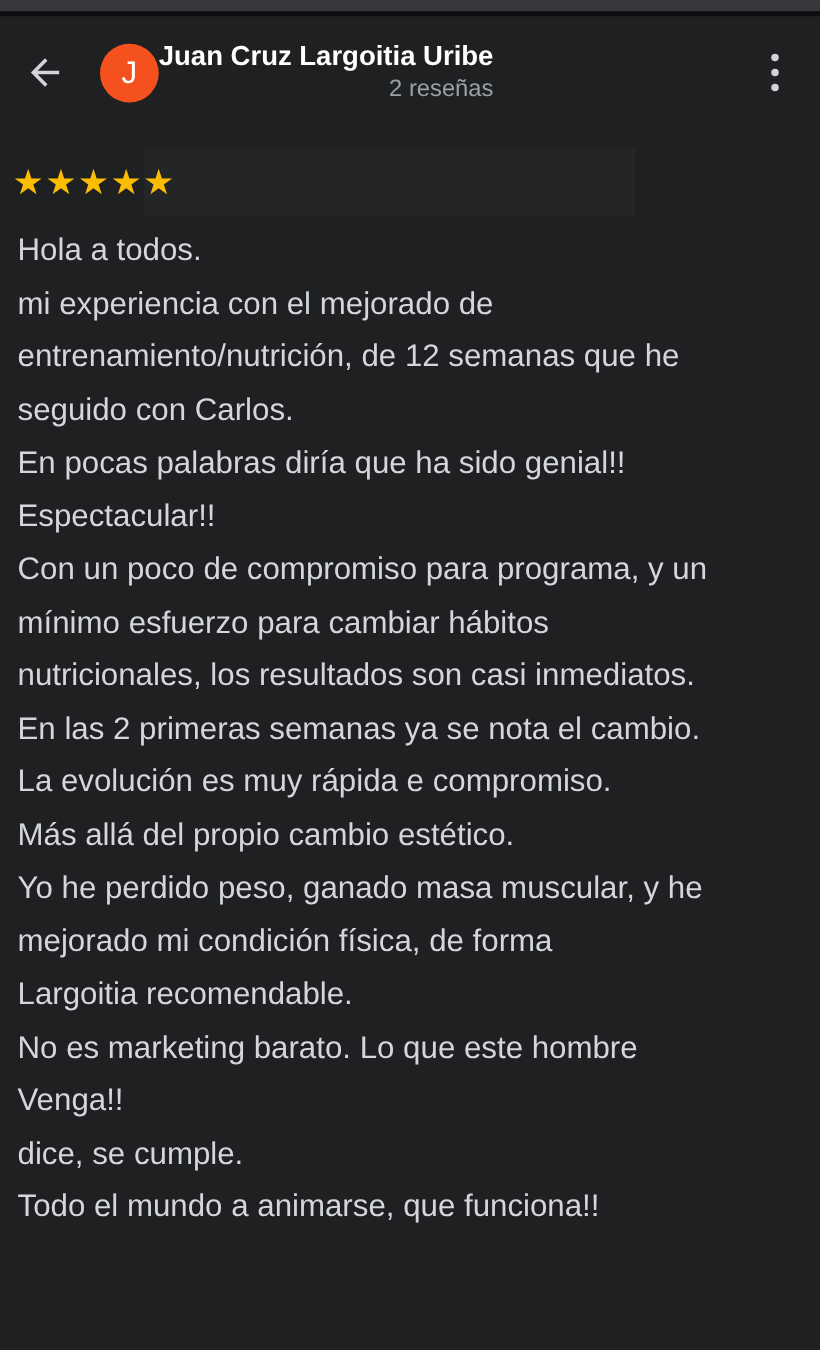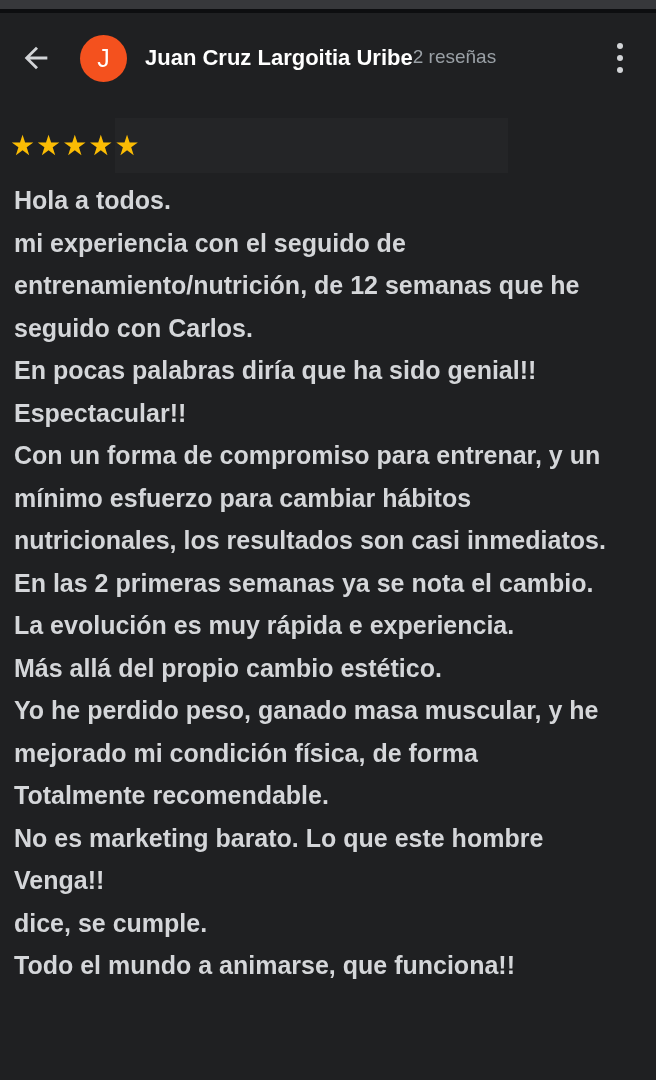--- a/index.html
+++ b/index.html
@@ -37,22 +37,21 @@
   .avatar{
     width:47px;height:47px;border-radius:50%;
     background:var(--avatar);
     display:flex;align-items:center;justify-content:center;
     margin-left:20px;flex:0 0 auto;cursor:pointer;
   }
   .avatar-letter{
     color:#fff;font-size:25px;line-height:1;
   }
   .header-texts{
-    margin-left:18px;
-    display:flex;flex-direction:row;justify-content:center;
+    display:flex;flex-direction:column;justify-content:center;
     min-width:0;
   }
   .reviewer-name{
     color:var(--name-text);
     font-size:22px;font-weight:bold;line-height:28px;
     white-space:nowrap;
   }
   .review-count{
     color:var(--subtitle-text);
     font-size:19px;line-height:26px;text-align:right;
@@ -85,21 +84,20 @@
     color:var(--star);
     font-size:28px;
     letter-spacing:1px;
     line-height:1;
     white-space:nowrap;
     position:relative;
   }
   .review-body{
     margin-top:6px;
     padding:0 14px;
-    font-weight:bold;
   }
   .review-line{
     color:var(--body-text);
     font-size:25px;
     line-height:42.5px;
     white-space:nowrap;
   }
 </style>
 </head>
 <body>
@@ -129,31 +127,31 @@
   </button>
 </div>
 
 <div class="rating-row">
   <div class="rating-highlight"></div>
   <div class="stars"><span>★</span><span>★</span><span>★</span><span>★</span><span>★</span></div>
 </div>
 
 <div class="review-body">
     <div class="review-line">Hola a todos.</div>
-    <div class="review-line">mi experiencia con el seguido de</div>
+    <div class="review-line">mi experiencia con el mejorado de</div>
     <div class="review-line">entrenamiento/nutrición, de 12 semanas que he</div>
     <div class="review-line">seguido con Carlos.</div>
     <div class="review-line">En pocas palabras diría que ha sido genial!!</div>
     <div class="review-line">Espectacular!!</div>
-    <div class="review-line">Con un forma de compromiso para entrenar, y un</div>
+    <div class="review-line">Con un poco de compromiso para programa, y un</div>
     <div class="review-line">mínimo esfuerzo para cambiar hábitos</div>
     <div class="review-line">nutricionales, los resultados son casi inmediatos.</div>
     <div class="review-line">En las 2 primeras semanas ya se nota el cambio.</div>
-    <div class="review-line">La evolución es muy rápida e experiencia.</div>
+    <div class="review-line">La evolución es muy rápida e compromiso.</div>
     <div class="review-line">Más allá del propio cambio estético.</div>
     <div class="review-line">Yo he perdido peso, ganado masa muscular, y he</div>
     <div class="review-line">mejorado mi condición física, de forma</div>
-    <div class="review-line">Totalmente recomendable.</div>
+    <div class="review-line">Largoitia recomendable.</div>
     <div class="review-line">No es marketing barato. Lo que este hombre</div>
     <div class="review-line">Venga!!</div>
     <div class="review-line">dice, se cumple.</div>
     <div class="review-line">Todo el mundo a animarse, que funciona!!</div>
   </div>
 
 </body></html>

